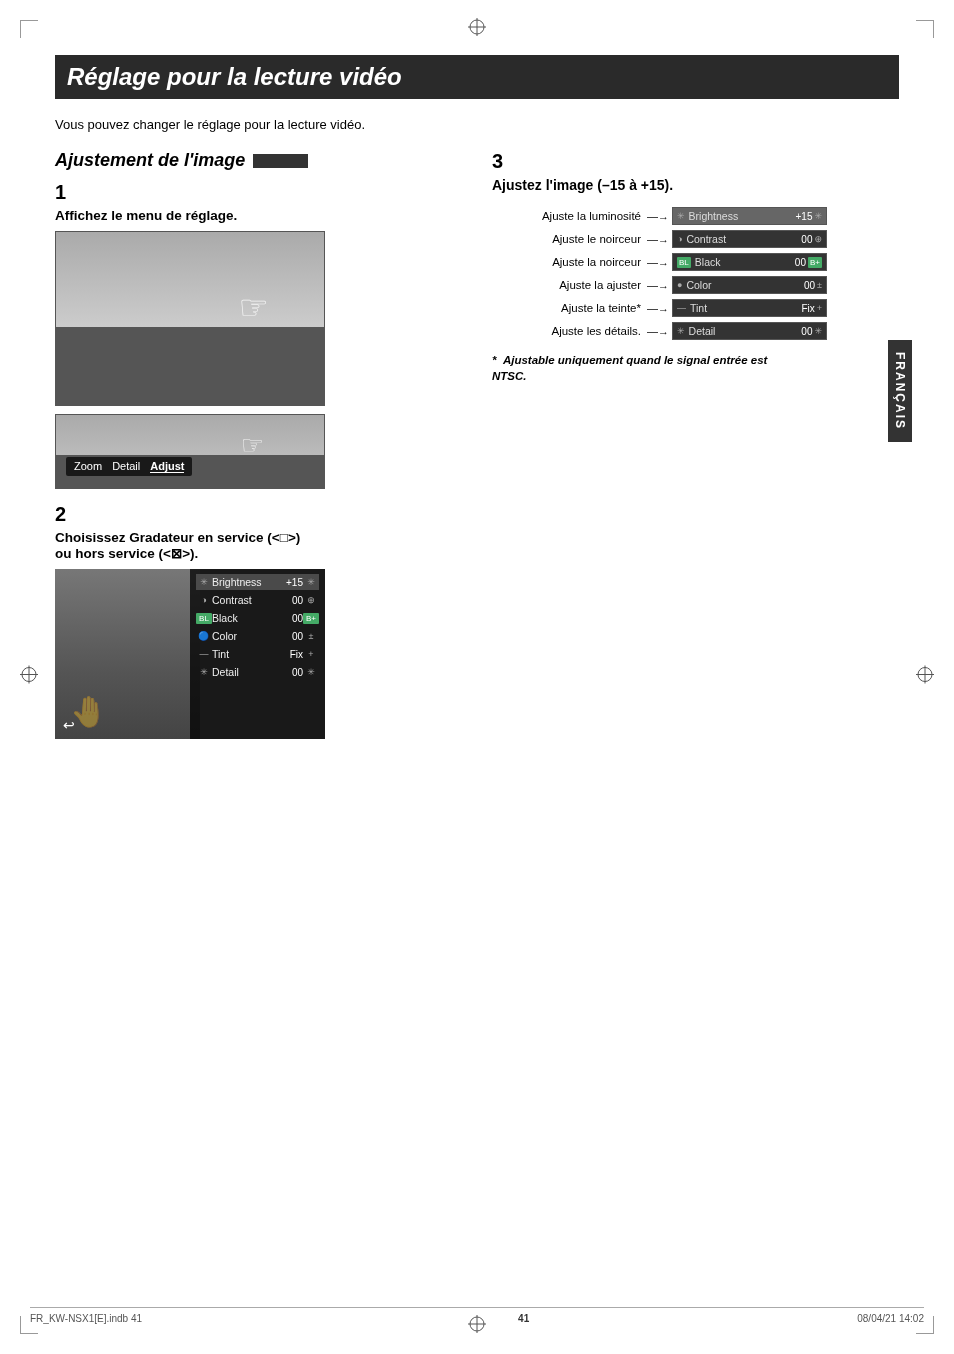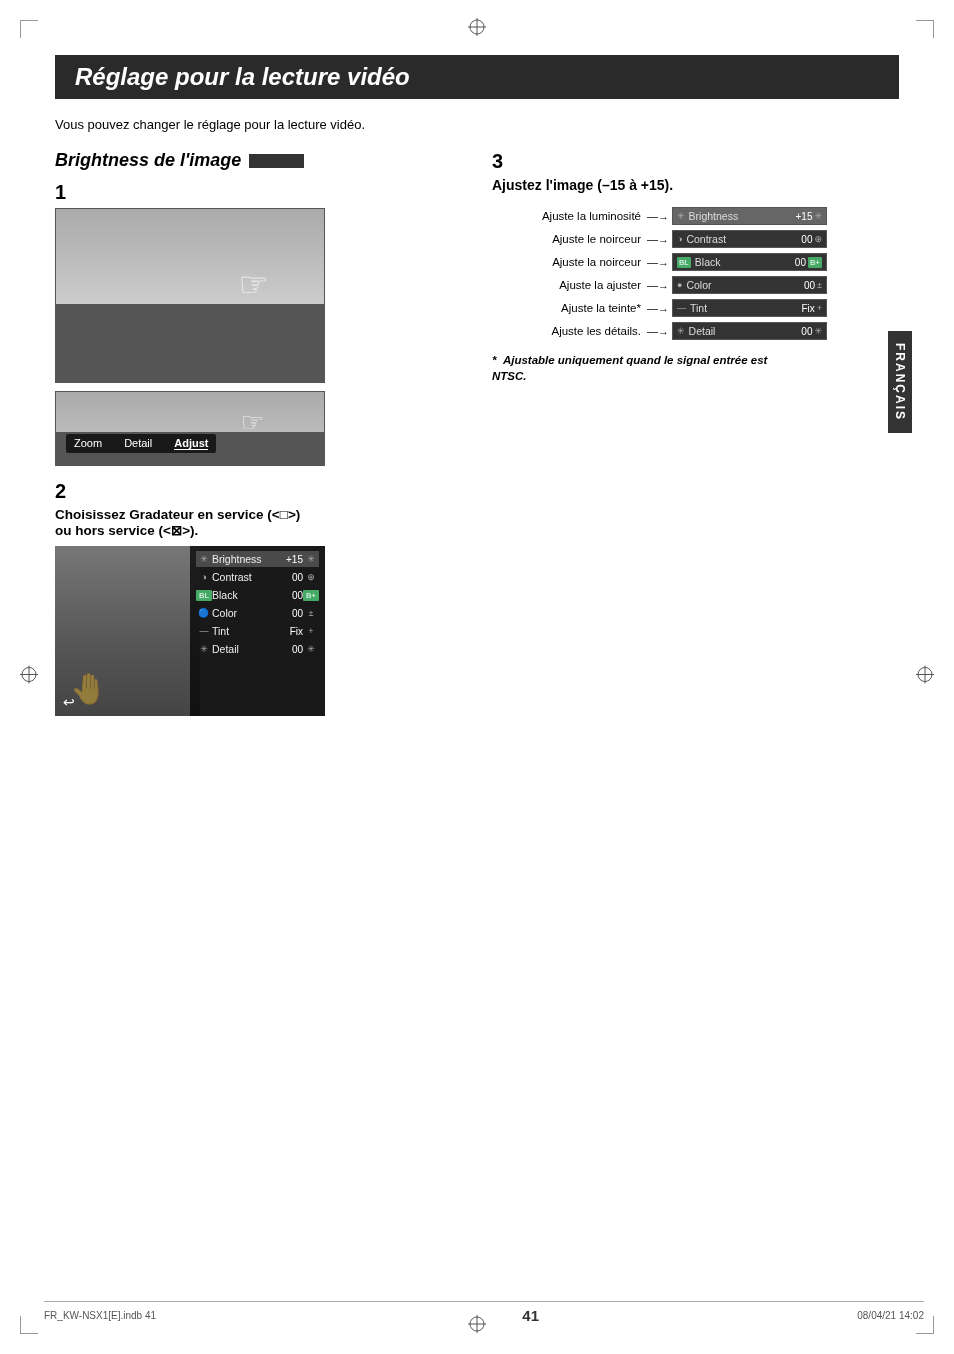--- a/index.html
+++ b/index.html
@@ -32,21 +32,21 @@
       position: absolute;
       top: 55px;
       left: 55px;
       right: 55px;
       bottom: 55px;
     }
 
     
     .page-title-banner {
       background: #2a2a2a;
-      padding: 8px 20px;
+      padding: 8px 12px;
       margin-bottom: 18px;
     }
     .page-title-banner h1 {
       color: #fff;
       font-size: 24px;
       font-weight: bold;
       font-style: italic;
     }
 
     
@@ -141,21 +141,21 @@
       background: linear-gradient(180deg, #666 0%, #888 100%);
     }
     .zoom-menu-bar {
       position: absolute;
       bottom: 12px;
       left: 10px;
       background: rgba(0,0,0,0.7);
       padding: 3px 8px;
       border-radius: 2px;
       display: flex;
-      gap: 22px;
+      gap: 10px;
     }
     .zoom-menu-bar span {
       color: #fff;
       font-size: 11px;
       cursor: pointer;
     }
     .zoom-menu-bar span.active {
       color: #fff;
       font-weight: bold;
       border-bottom: 1px solid #fff;
@@ -315,34 +315,34 @@
       margin-top: 12px;
       max-width: 280px;
       line-height: 1.4;
       font-weight: bold;
     }
 
     
     .bottom-bar {
       position: absolute;
       bottom: 30px;
-      left: 44px;
+      left: 30px;
       right: 30px;
       display: flex;
       justify-content: space-between;
       align-items: center;
       border-top: 1px solid #aaa;
       padding-top: 5px;
     }
     .bottom-left {
       font-size: 10px;
       color: #555;
     }
     .bottom-center {
-      font-size: 15px;
+      font-size: 10px;
       color: #333;
       font-weight: bold;
       margin-left: 48px;
     }
     .bottom-right {
       font-size: 10px;
       color: #555;
     }
 
     
@@ -405,26 +405,27 @@
     <h1>Réglage pour la lecture vidéo</h1>
   </div>
 
   <p class="intro-text">Vous pouvez changer le réglage pour la lecture vidéo.</p>
 
   <div class="two-col">
 
     <div class="col-left">
 
       <div class="section-heading">
-        <h2>Brightness de l'image</h2>
+        <h2>Ajustement de l'image</h2>
         <span class="heading-bar"></span>
       </div>
 
       <div class="step-block">
         <div class="step-num">1</div>
+        <div class="step-label">Affichez le menu de réglage.</div>
 
         <div class="screenshot-box screenshot-main">
           <div class="sky-area"></div>
           <div class="ground-area"></div>
 
           <div style="position:absolute;top:55px;right:55px;font-size:34px;color:rgba(255,255,255,0.82);">☞</div>
         </div>
 
         <div class="screenshot-box screenshot-zoom">
           <div class="zoom-bar-bg"></div>

